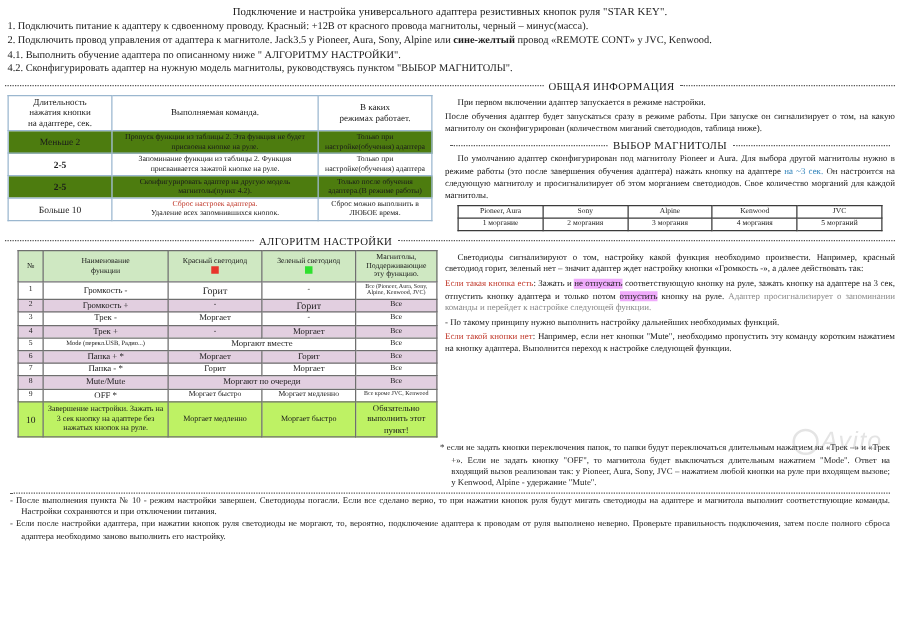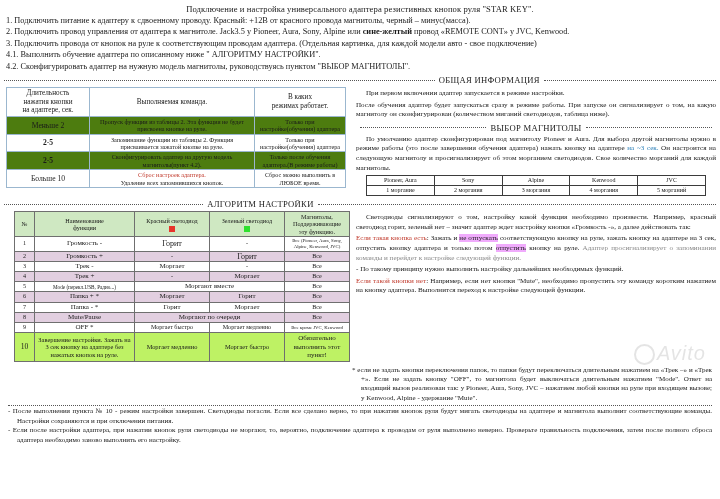--- a/index.html
+++ b/index.html
@@ -115,21 +115,20 @@
 </head>
 <body>
 
 <div class="page">
 
   <div class="ttl">Подключение и настройка универсального адаптера резистивных кнопок руля "STAR KEY".</div>
 
   <div class="steps">
     <div class="step">1. Подключить питание к адаптеру к сдвоенному проводу. Красный: +12В от красного провода магнитолы, черный – минус(масса).</div>
     <div class="step"><span>2. Подключить провод управления от адаптера к магнитоле. Jack3.5 у Pioneer, Aura, Sony, Alpine   или  <span class="b">сине-желтый</span> провод «REMOTE CONT» у JVC, Kenwood.</span></div>
-    <div class="step">3. Подключить провода от кнопок на руле к соответствующим проводам адаптера. (Отдельная картинка, для каждой модели авто - свое подключение)</div>
     <div class="step">4.1. Выполнить обучение адаптера по описанному ниже " АЛГОРИТМУ НАСТРОЙКИ".</div>
     <div class="step">4.2. Сконфигурировать адаптер на нужную модель магнитолы, руководствуясь пунктом "ВЫБОР МАГНИТОЛЫ".</div>
   </div>
 
   <div class="divider left-weight">
     <span class="ln"></span>
     <span class="dl">ОБЩАЯ ИНФОРМАЦИЯ</span>
     <span class="ln"></span>
   </div>
 
@@ -286,21 +285,21 @@
           </tr>
           <tr>
             <td>7</td>
             <td class="md">Папка - *</td>
             <td class="md">Горит</td>
             <td class="md">Моргает</td>
             <td>Все</td>
           </tr>
           <tr class="alt">
             <td>8</td>
-            <td class="md">Mute/Pause</td>
+            <td class="md">Mute/Mute</td>
             <td class="md" colspan="2">Моргают    по очереди</td>
             <td>Все</td>
           </tr>
           <tr>
             <td>9</td>
             <td class="md">OFF *</td>
             <td>Моргает быстро</td>
             <td>Моргает медленно</td>
             <td class="xs">Все кроме JVC, Kenwood</td>
           </tr>

